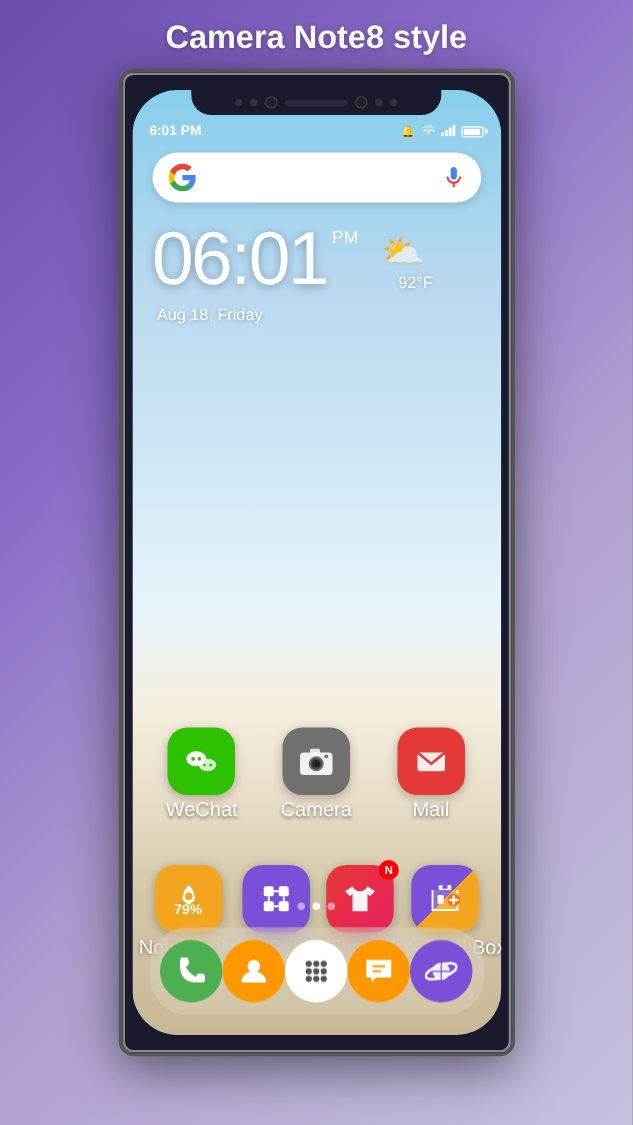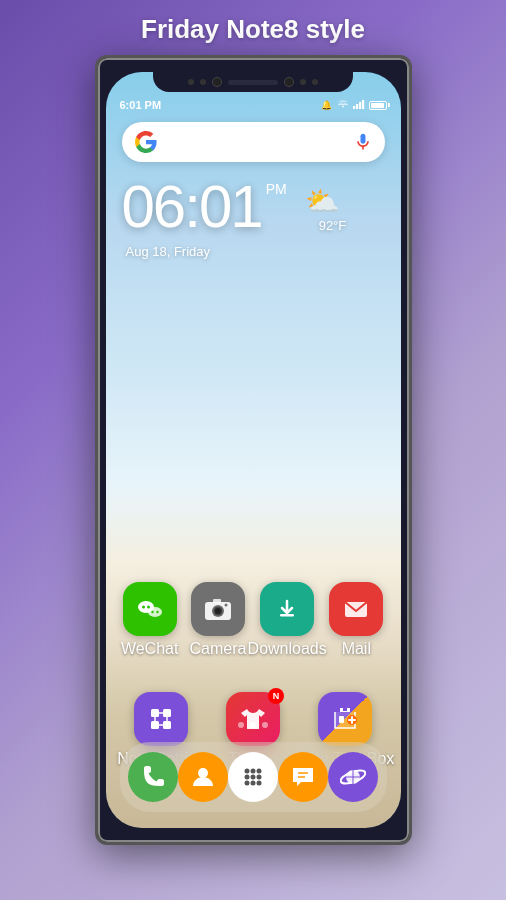--- a/index.html
+++ b/index.html
@@ -350,21 +350,21 @@
       left: 50%;
       transform: translateX(-50%);
       font-size: 11px;
       color: white;
       font-weight: bold;
     }
   </style>
 </head>
 <body>
 
-<div class="page-title">Friday Note8 style</div>
+<div class="page-title">Camera Note8 style</div>
 
 <div class="phone-frame">
 
   <div class="phone-screen">
 
     <div class="wallpaper"></div>
 
     <div class="top-sensor-bar">
       <div class="sensor-dot"></div>
       <div class="sensor-dot"></div>
@@ -456,44 +456,47 @@
             <circle cx="15" cy="17" r="6" fill="#707070"></circle>
             <circle cx="15" cy="17" r="4.5" fill="#444"></circle>
             <circle cx="15" cy="17" r="3" fill="#222"></circle>
             <rect x="10" y="5" width="8" height="4" rx="1" fill="white" opacity="0.8"></rect>
             <circle cx="23" cy="11" r="1.5" fill="#707070"></circle>
           </svg>
         </div>
         <span class="app-label">Camera</span>
       </div>
 
-      <div class="app-item">
-        <div class="app-icon" style="background:#1AAB8A;">
-          <svg width="30" height="30" viewBox="0 0 30 30">
-            <circle cx="15" cy="15" r="14" fill="#1AAB8A"></circle>
-            <path d="M15 7 L15 18 M10 14 L15 19 L20 14" stroke="white" stroke-width="2.5" stroke-linecap="round" stroke-linejoin="round" fill="none"></path>
-            <rect x="8" y="20" width="14" height="2.5" rx="1.2" fill="white"></rect>
-          </svg>
-        </div>
-        <span class="app-label">Downloads</span>
-      </div>
 
       <div class="app-item">
         <div class="app-icon" style="background:#E53935;">
           <svg width="30" height="30" viewBox="0 0 30 30">
             <rect x="4" y="8" width="22" height="15" rx="2" fill="white" opacity="0.9"></rect>
             <polyline points="4,8 15,17 26,8" fill="none" stroke="#E53935" stroke-width="2"></polyline>
           </svg>
         </div>
         <span class="app-label">Mail</span>
       </div>
     </div>
 
     <div class="app-row app-row-2">
 
+      <div class="app-item">
+        <div class="app-icon" style="background:#F4A520; position:relative;">
+          <svg width="30" height="30" viewBox="0 0 30 30">
+            <path d="M15 4 C15 4 20 8 20 16 L15 20 L10 16 C10 8 15 4 15 4Z" fill="white"></path>
+            <circle cx="15" cy="13" r="3" fill="#F4A520"></circle>
+            <path d="M10 16 L7 20 L11 18 Z" fill="#E8931A"></path>
+            <path d="M20 16 L23 20 L19 18 Z" fill="#E8931A"></path>
+            <path d="M13 20 L12 25 L15 22 L18 25 L17 20" fill="orange"></path>
+          </svg>
+          <span class="boost-percent">79%</span>
+        </div>
+        <span class="app-label">Note Boost</span>
+      </div>
 
       <div class="app-item">
         <div class="app-icon" style="background:#7B4FD8;">
           <svg width="30" height="30" viewBox="0 0 30 30">
             <rect x="5" y="5" width="8" height="8" rx="1.5" fill="white"></rect>
             <rect x="17" y="5" width="8" height="8" rx="1.5" fill="white"></rect>
             <rect x="5" y="17" width="8" height="8" rx="1.5" fill="white"></rect>
             <rect x="17" y="17" width="8" height="8" rx="1.5" fill="white"></rect>
             <line x1="13" y1="9" x2="17" y2="9" stroke="white" stroke-width="1.5"></line>
             <line x1="9" y1="13" x2="9" y2="17" stroke="white" stroke-width="1.5"></line>

